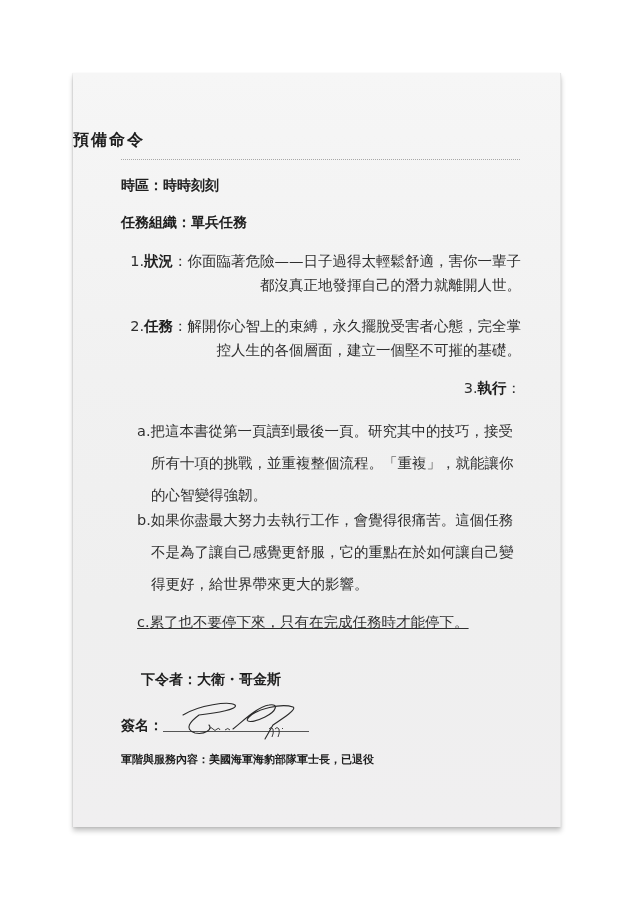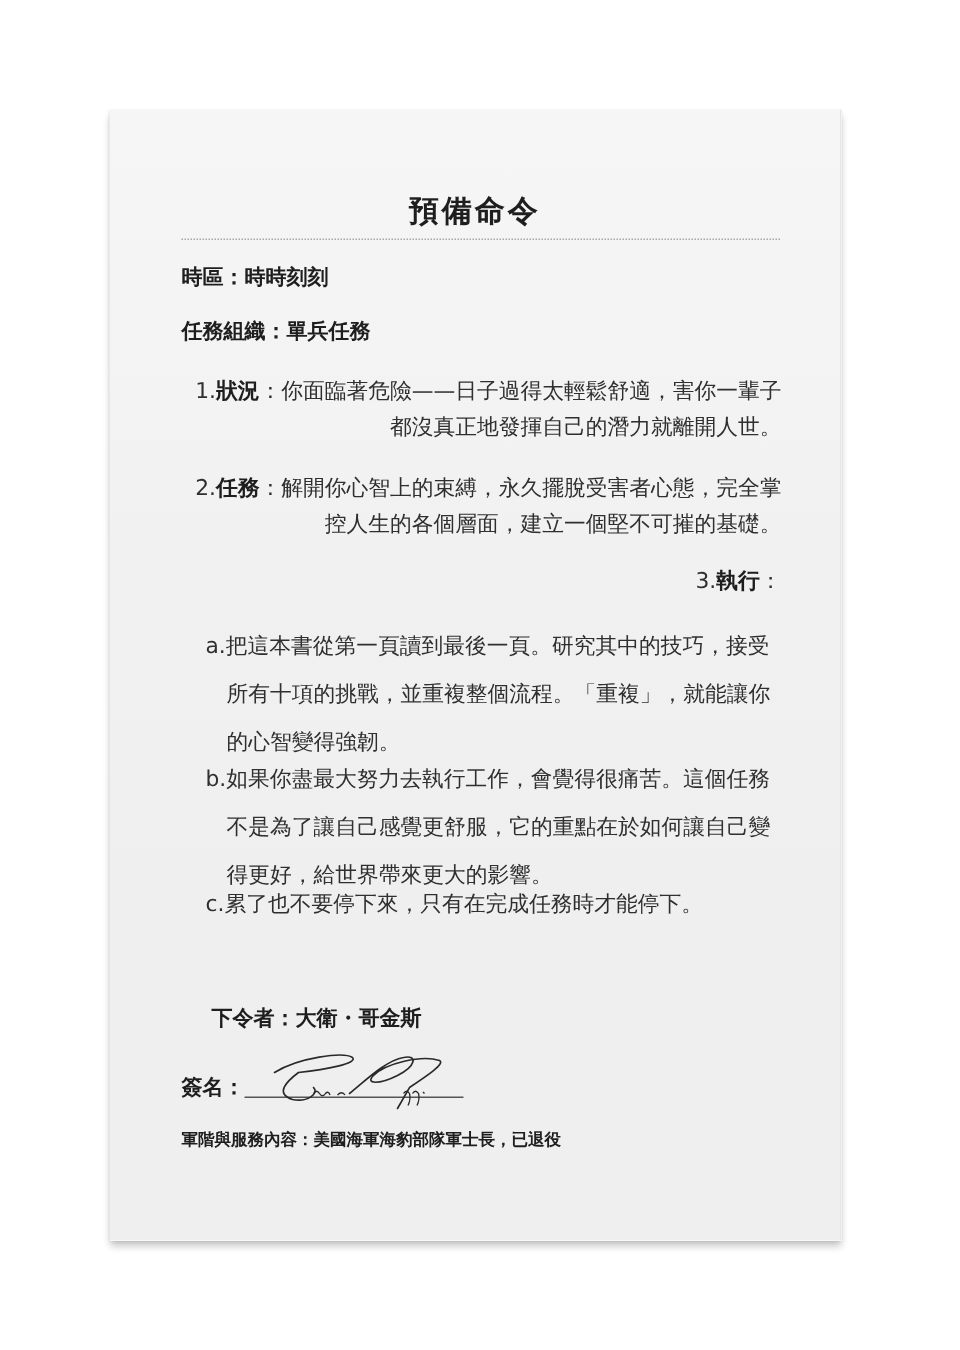--- a/index.html
+++ b/index.html
@@ -23,22 +23,22 @@
       height: 754px;
       background: linear-gradient(180deg, #f6f6f6 0%, #f1f1f1 40%, #efefef 70%, #f0eff0 100%);
       box-shadow: 0 4px 5px rgba(0,0,0,0.22), 0 1px 2px rgba(0,0,0,0.08), -1px 0 1px rgba(0,0,0,0.04);
       border-right: 1px solid #e6e6e6;
     }
     .title {
       position: absolute;
       left: 0;
       right: 0;
       top: 54px;
-      text-align: center;
-      font-size: 20px;
+      text-align: left;
+      font-size: 16px;
       font-weight: bold;
       color: #1e1e1e;
       letter-spacing: 2px;
       line-height: 26px;
     }
     .dotted-rule {
       position: absolute;
       left: 48px;
       width: 399px;
       top: 86px;
@@ -127,21 +127,21 @@
 
 <div class="page">
 
   <div class="title">預備命令</div>
   <div class="dotted-rule"></div>
 
   <div class="line bold" style="top:102px;">
     <span>時區：</span><span>時時刻刻</span>
   </div>
 
-  <div class="line bold" style="top:139px;font-family:Liberation Mono, monospace;">
+  <div class="line bold" style="top:139px;">
     <span>任務組織：</span><span>單兵任務</span>
   </div>
 
   <div class="sec" style="top:176px;">
     <span class="hang">
       <span class="num">1.</span><span class="lbl">狀況</span><span>：</span><span>你面臨著危險——日子過得太輕鬆舒適，害你一輩子都沒真正地發揮自己的潛力就離開人世。</span>
     </span>
   </div>
 
   <div class="sec" style="top:241px;">
@@ -155,21 +155,21 @@
   </div>
 
   <div class="sub" style="top:342px;">
     <span>a.</span><span>把這本書從第一頁讀到最後一頁。研究其中的技巧，接受所有十項的挑戰，並重複整個流程。「重複」，就能讓你的心智變得強韌。</span>
   </div>
 
   <div class="sub" style="top:431px;">
     <span>b.</span><span>如果你盡最大努力去執行工作，會覺得很痛苦。這個任務不是為了讓自己感覺更舒服，它的重點在於如何讓自己變得更好，給世界帶來更大的影響。</span>
   </div>
 
-  <div class="sub" style="top:514px;">
+  <div class="sub" style="top:533px;text-decoration:underline;">
     <span>c.</span><span>累了也不要停下來，只有在完成任務時才能停下。</span>
   </div>
 
 
   <div class="line bold" style="top:596px;margin-left:20px;">
     <span>下令者：</span><span>大衛・哥金斯</span>
   </div>
 
   <div class="sig-row">
     <span class="sig-label">簽名：</span>

